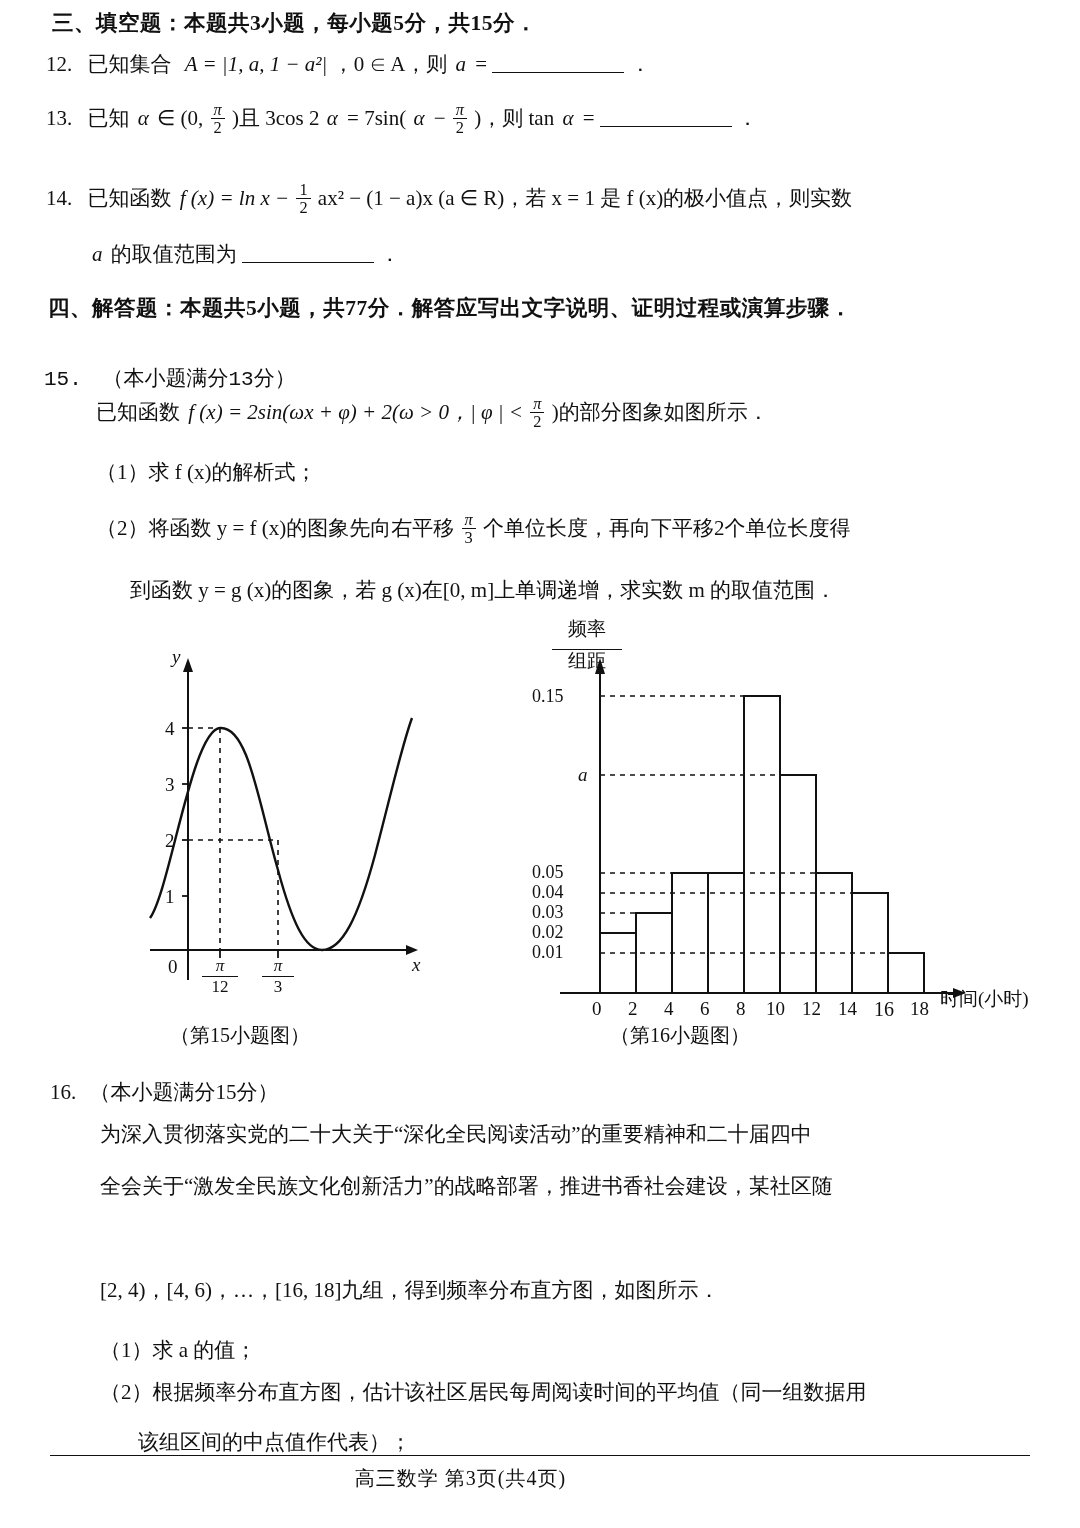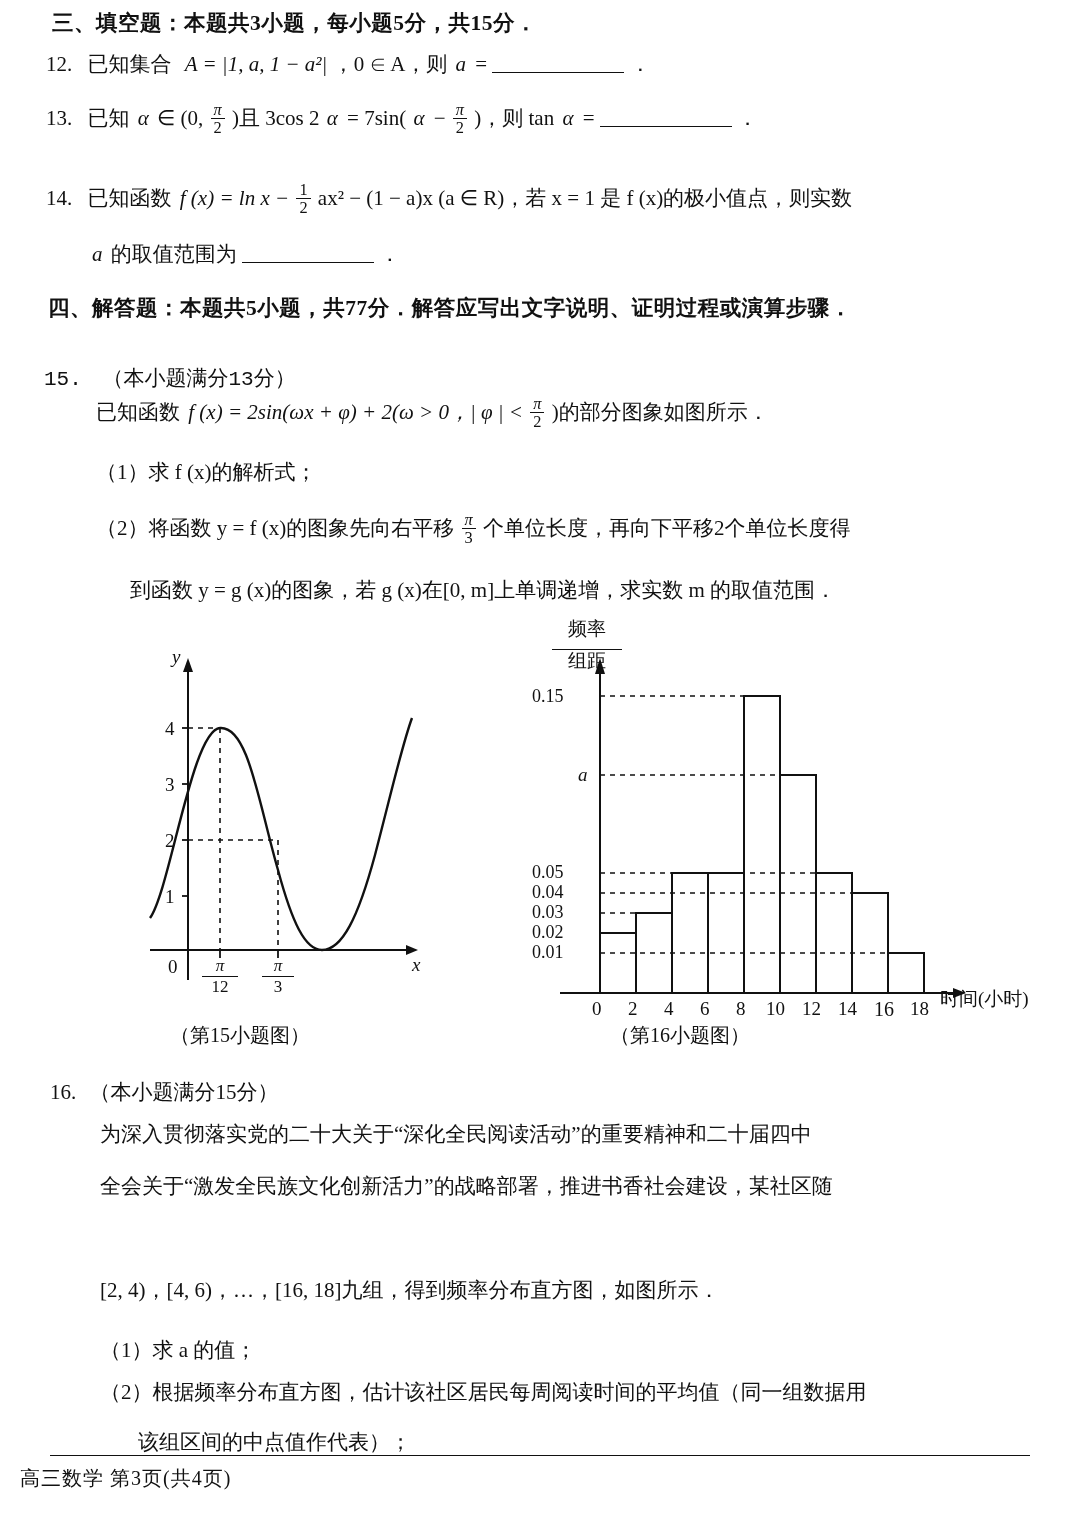--- a/index.html
+++ b/index.html
@@ -59,23 +59,23 @@
     vertical-align: -2px;
   }
   .cap {
     position: absolute;
     font-size: 20px;
   }
   .footer {
     position: absolute;
     left: 0;
     width: 921px;
+    text-align: center;
     font-size: 20px;
     bottom: 36px;
-    padding-left: 20px;
   }
   .footer .inner { letter-spacing: 1px; }
   .hr-foot {
     position: absolute;
     left: 50px;
     width: 980px;
     height: 1px;
     background: #111;
     bottom: 72px;
   }

